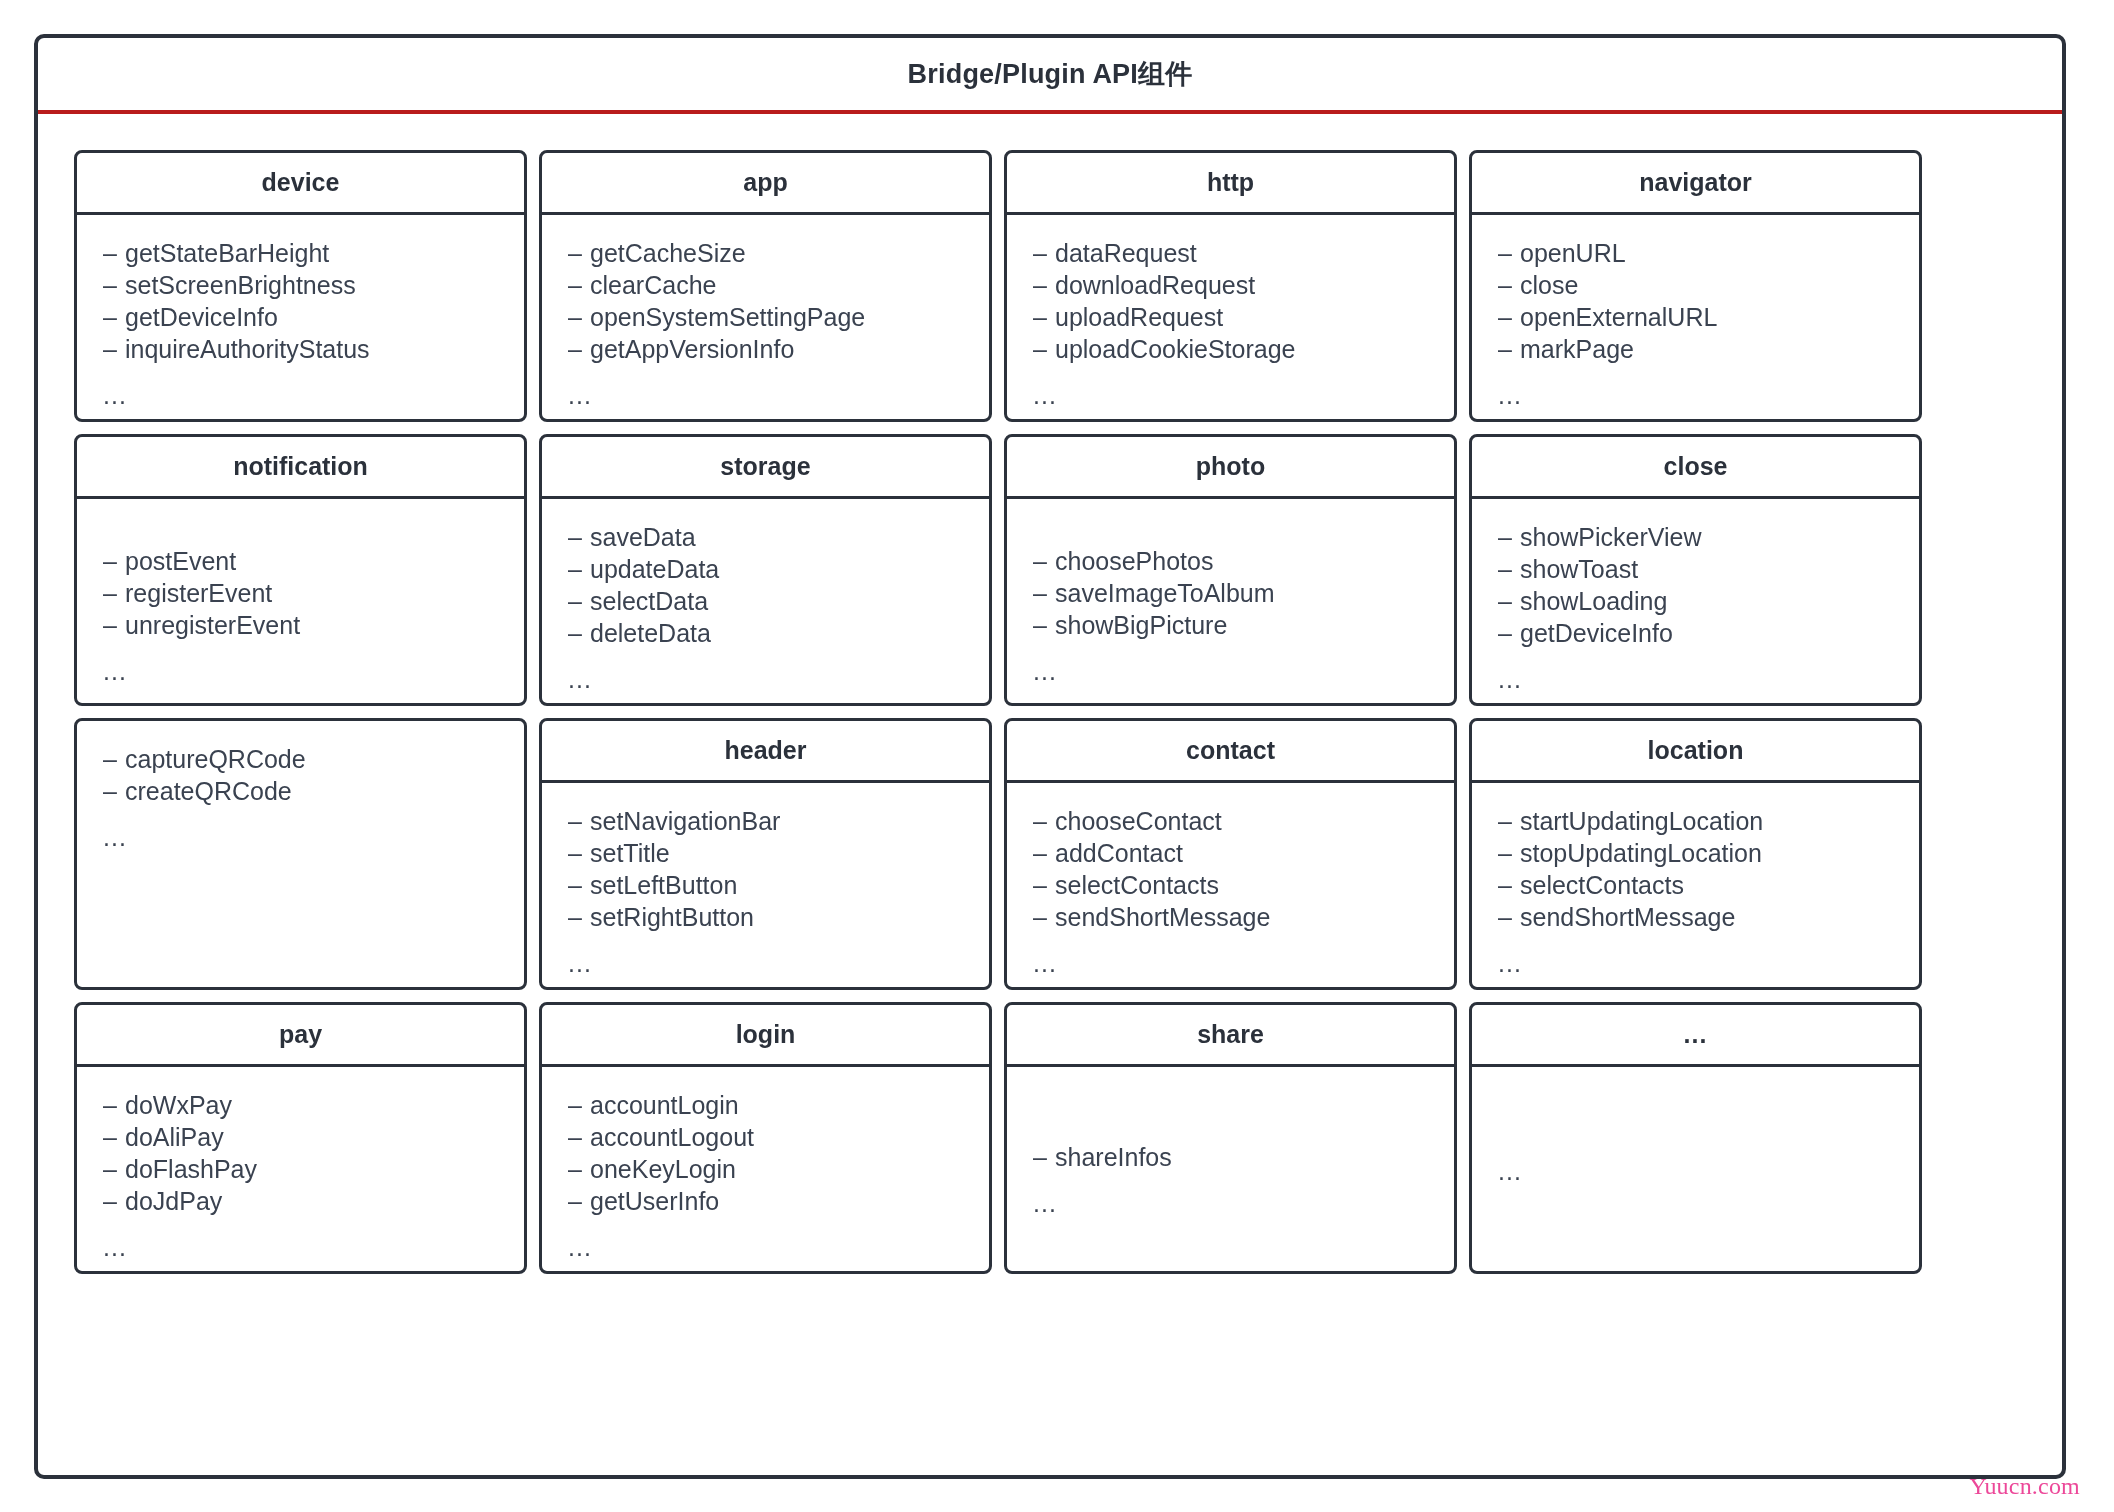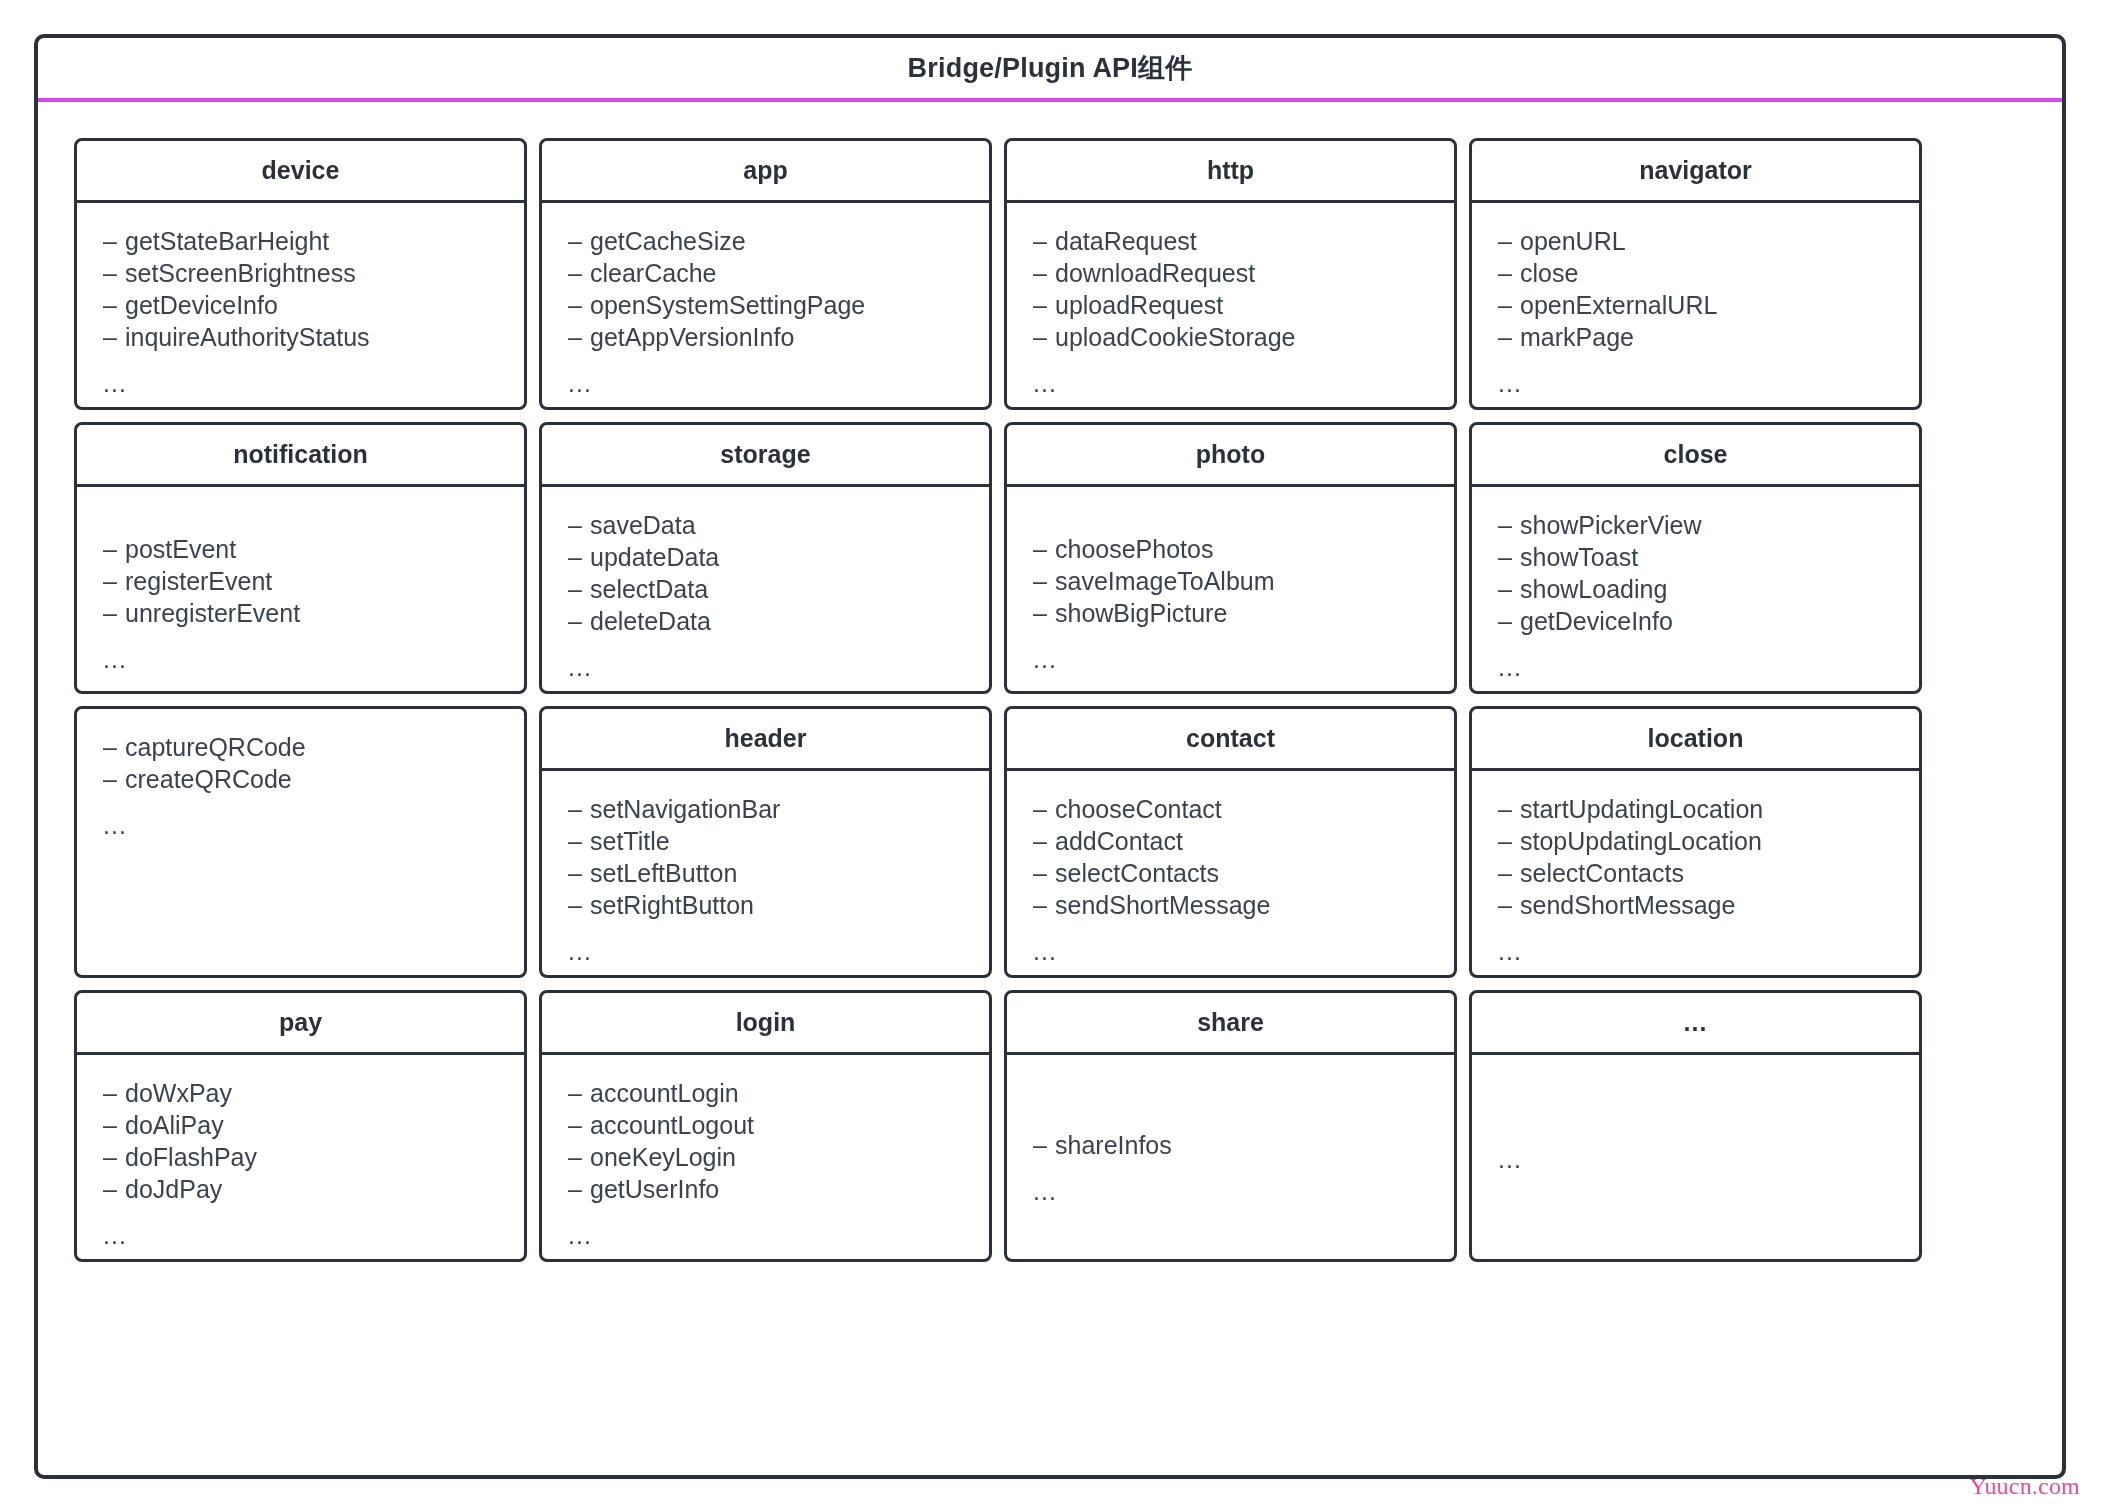--- a/index.html
+++ b/index.html
@@ -22,22 +22,22 @@
     top: 34px;
     width: 2032px;
     height: 1445px;
     border: 4px solid #2b313b;
     border-radius: 10px;
     box-sizing: border-box;
     background: #ffffff;
   }
 
   #diagram-title-bar {
-    height: 64px;
-    border-bottom: 4px solid #d946ef;
+    height: 76px;
+    border-bottom: 4px solid #b91c1c;
     display: flex;
     align-items: center;
     justify-content: center;
     box-sizing: border-box;
   }
   #diagram-title-bar .title-text {
     font-size: 27px;
     font-weight: bold;
     color: #2b313b;
     letter-spacing: 0.2px;

